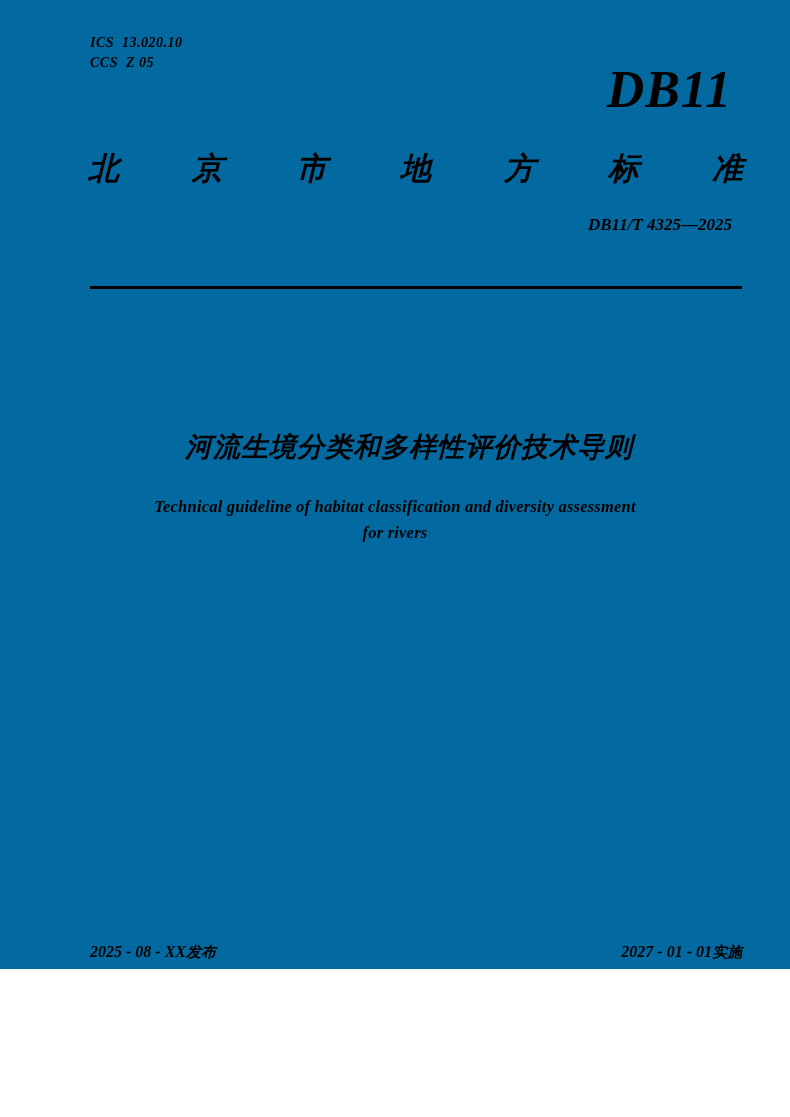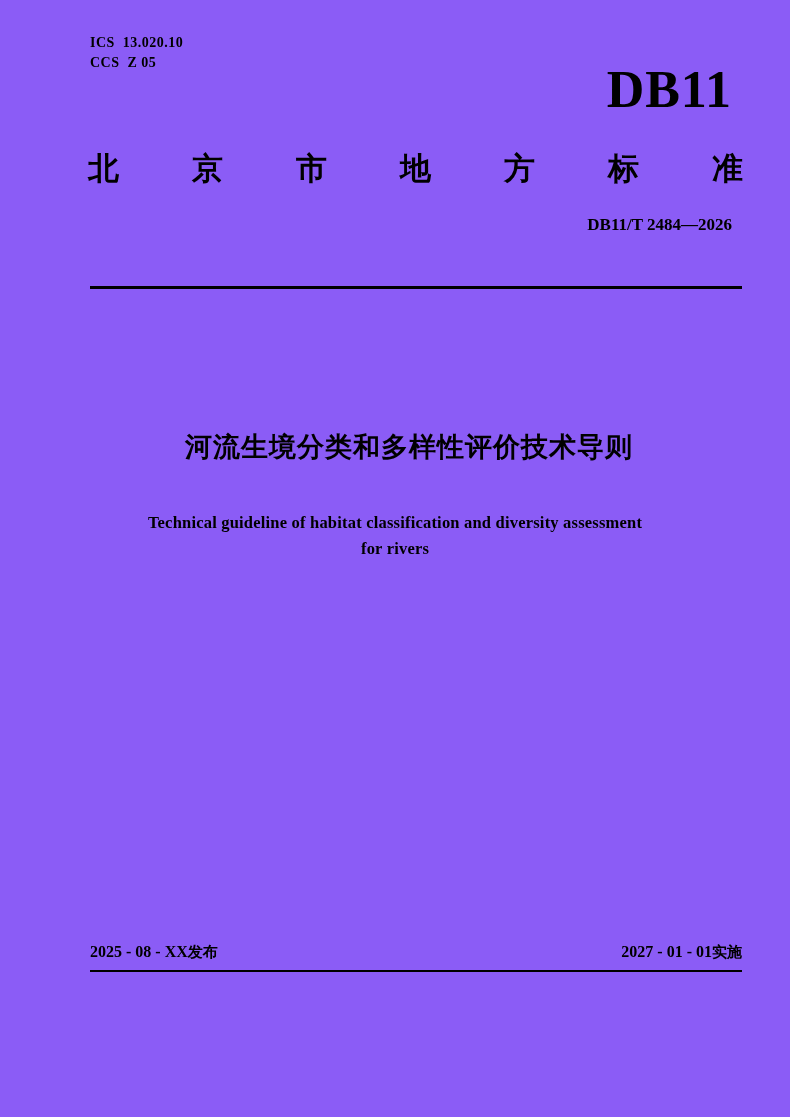--- a/index.html
+++ b/index.html
@@ -7,24 +7,25 @@
     padding: 0;
     background: #ffffff;
   }
   body {
     font-family: "Liberation Serif", serif;
     color: #000000;
   }
   .page {
     position: relative;
     width: 790px;
-    height: 1117px;
-    background: #8b5cf6;
+    height: 969px;
+    background: #0369a1;
     overflow: hidden;
     box-sizing: border-box;
+    font-style: italic;
   }
 
   
   .ics-block {
     position: absolute;
     left: 90px;
     top: 33px;
     font-family: "Liberation Serif", serif;
     font-weight: bold;
     font-size: 14px;
@@ -99,21 +100,20 @@
     position: absolute;
     left: 88px;
     width: 614px;
     top: 494px;
     text-align: center;
     font-family: "Liberation Serif", serif;
     font-weight: bold;
     font-size: 16.5px;
     line-height: 26px;
     letter-spacing: 0.2px;
-    margin-top: 16px;
   }
 
   
   .rule-bottom {
     position: absolute;
     left: 90px;
     top: 970px;
     width: 652px;
     height: 2px;
     background: #000000;
@@ -166,21 +166,21 @@
   <div class="bjs-title">
     <span>北</span>
     <span>京</span>
     <span>市</span>
     <span>地</span>
     <span>方</span>
     <span>标</span>
     <span>准</span>
   </div>
 
-  <div class="std-number">DB11/T 2484—2026</div>
+  <div class="std-number">DB11/T 4325—2025</div>
 
   <div class="rule-top"></div>
 
   <div class="doc-title-cn">河流生境分类和多样性评价技术导则</div>
 
   <div class="doc-title-en">
     <div>Technical guideline of habitat classification and diversity assessment</div>
     <div>for rivers</div>
   </div>
 

